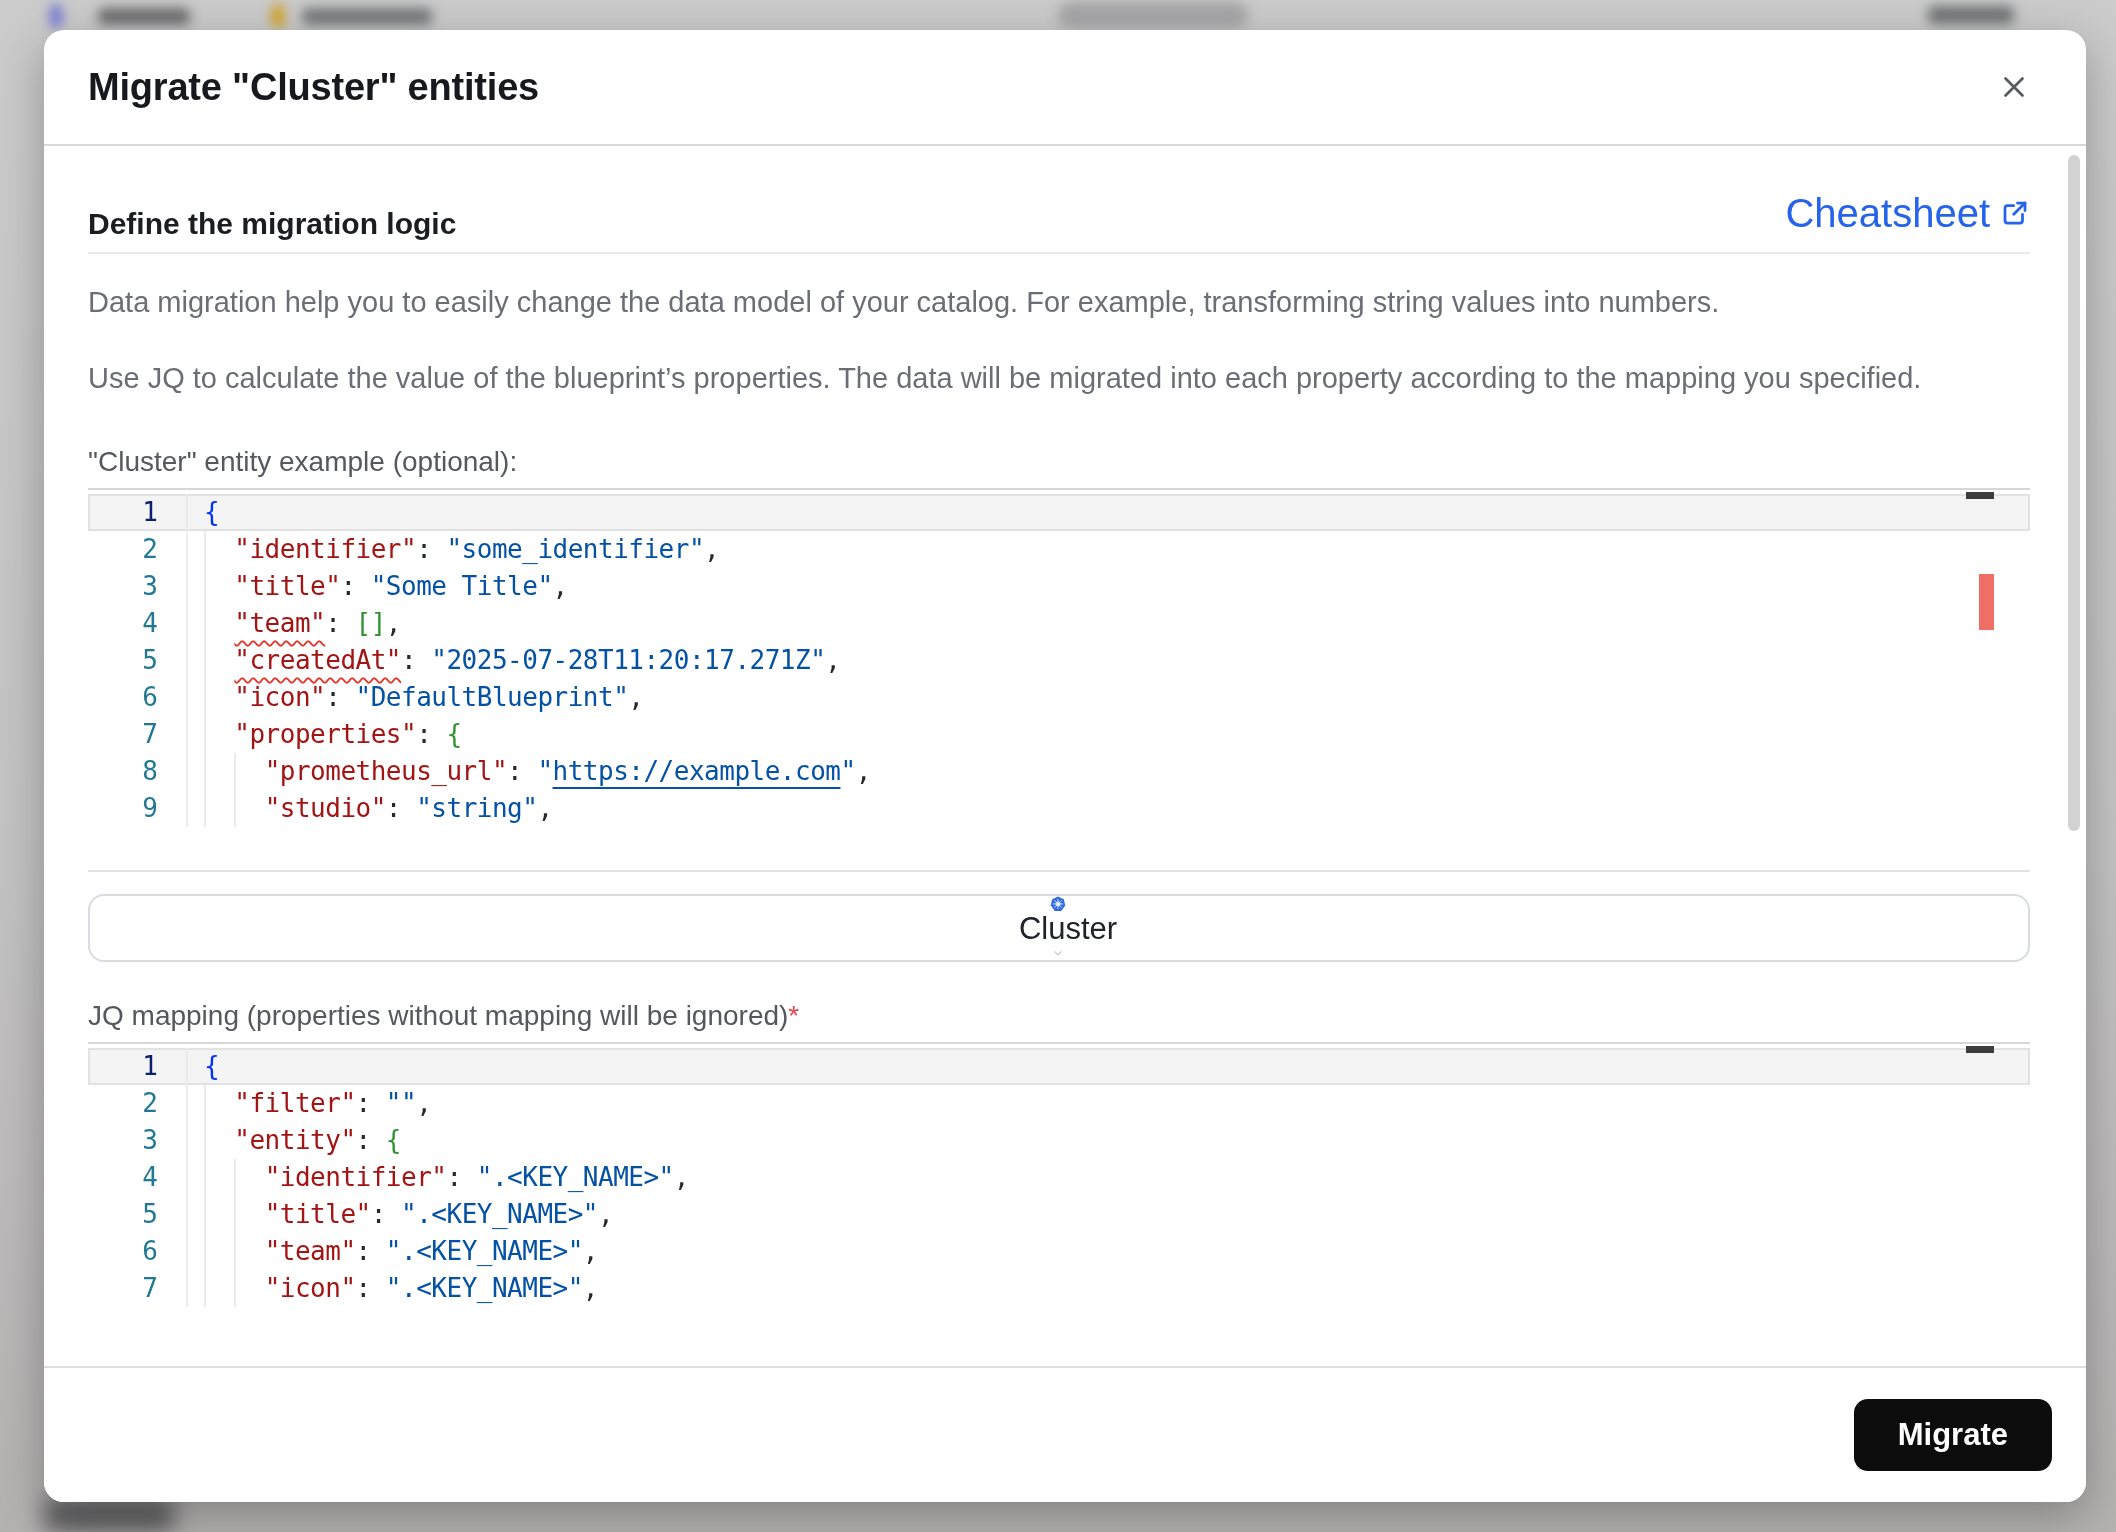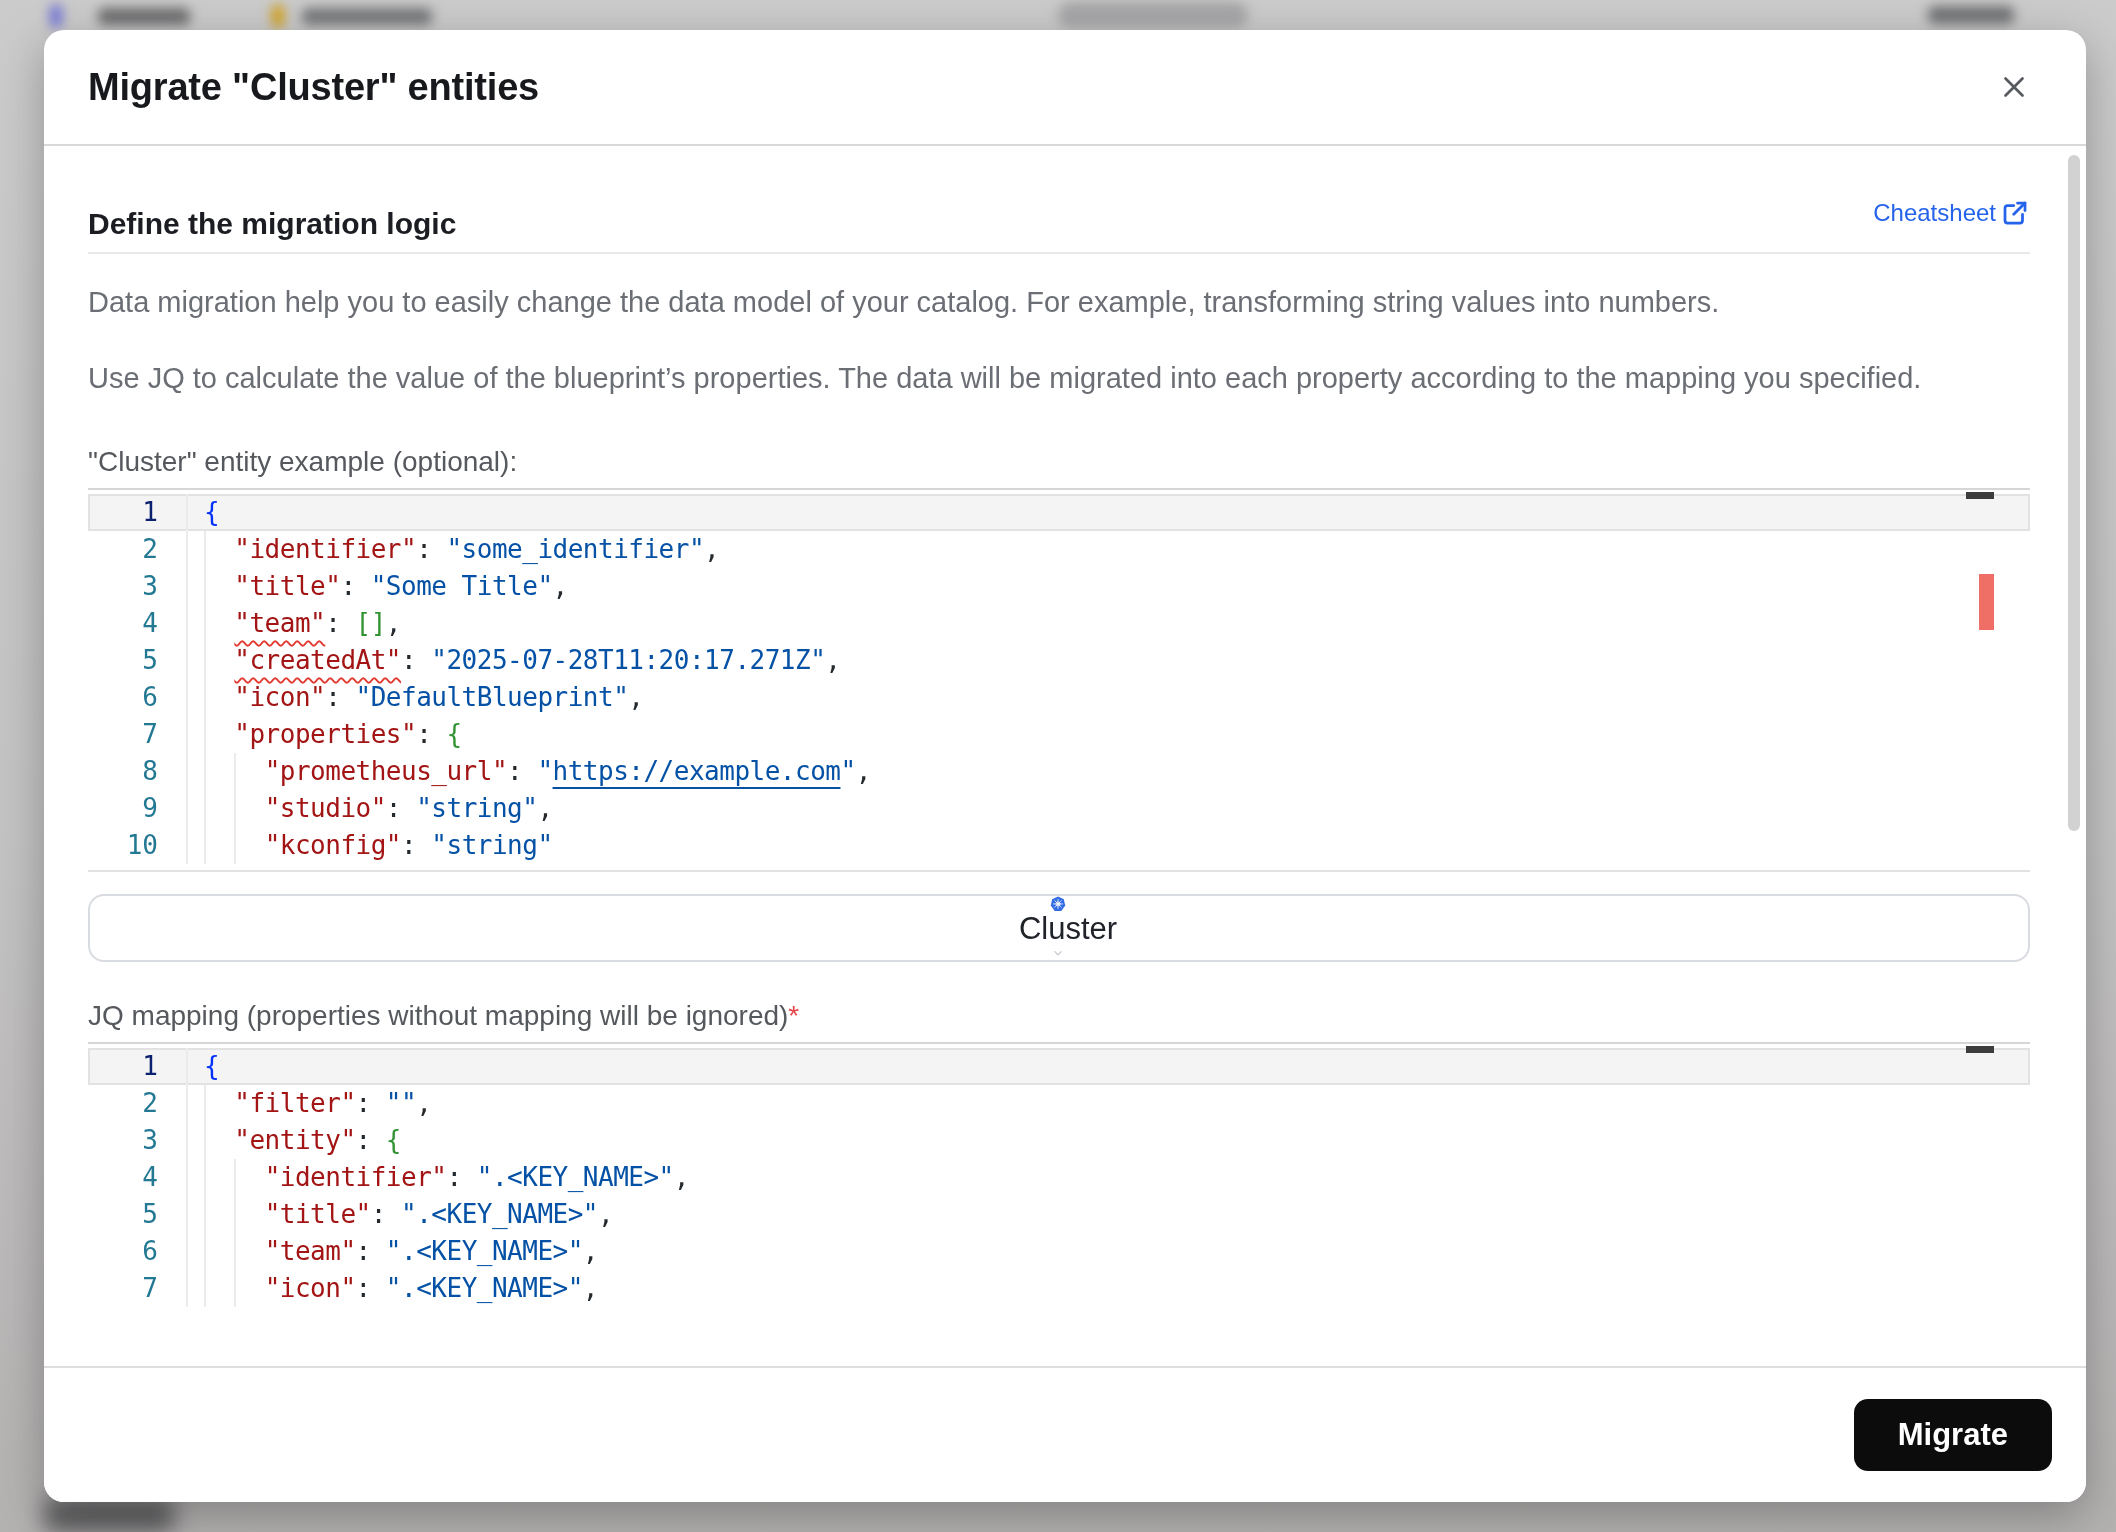--- a/index.html
+++ b/index.html
@@ -23,21 +23,21 @@
   .modal-header{min-height:114px;display:flex;align-items:center;justify-content:space-between;
                 padding:0 48px 0 44px;border-bottom:2px solid #d9d9d9;}
   .modal-title{font-size:38px;font-weight:700;color:#17191d;letter-spacing:-.2px;}
   .close-btn{width:48px;height:48px;display:flex;align-items:center;justify-content:center;
              background:none;border:none;cursor:pointer;padding:0;}
 
   .modal-body{flex:1;overflow:hidden;position:relative;padding:48px 56px 0 44px;}
 
   .section-row{display:flex;align-items:center;justify-content:space-between;height:38px;}
   .section-heading{font-size:30px;font-weight:700;color:#1b1d22;margin-top:22px;}
-  .cheatsheet{display:flex;align-items:center;gap:4px;color:#2563EB;font-size:24px;font-weight:500;
+  .cheatsheet{display:flex;align-items:center;gap:10px;color:#2563EB;font-size:40px;font-weight:500;
               text-decoration:none;cursor:pointer;}
   .divider{margin-top:20px;border-bottom:2px solid #e9e9e9;}
 
   .para{margin-top:36px;font-size:29px;line-height:40px;color:#6b6e74;height:40px;}
   .para.first{margin-top:28px;}
 
   .field-label{font-size:28px;color:#55585d;height:36px;line-height:36px;}
   .lbl-example{margin-top:46px;}
   .required{color:#e5484d;}
 
@@ -153,24 +153,20 @@
               <div class="codecell"><div class="guide g1"></div>  <span class="tk-k">"properties"</span><span class="tk-p">: </span><span class="tk-b2">{</span></div>
             </div>
             <div class="code-row">
               <div class="gutter">8</div>
               <div class="codecell"><div class="guide g1"></div><div class="guide g2"></div>    <span class="tk-k">"prometheus_url"</span><span class="tk-p">: </span><span class="tk-s">"</span><span class="tk-s lk">https://example.com</span><span class="tk-s">"</span><span class="tk-p">,</span></div>
             </div>
             <div class="code-row">
               <div class="gutter">9</div>
               <div class="codecell"><div class="guide g1"></div><div class="guide g2"></div>    <span class="tk-k">"studio"</span><span class="tk-p">: </span><span class="tk-s">"string"</span><span class="tk-p">,</span></div>
             </div>
-            <div class="code-row">
-              <div class="gutter">10</div>
-              <div class="codecell"><div class="guide g1"></div><div class="guide g2"></div>    <span class="tk-k">"kconfig"</span><span class="tk-p">: </span><span class="tk-s">"string"</span></div>
-            </div>
           </div>
         <div class="editor-vthumb"></div>
         <div class="editor-errmark"></div>
       </div>
 
 
       <div class="select-box">
         <svg width="42" height="42" viewBox="0 0 40 40">
           <polygon points="20,1 35,8.5 38.7,24.5 28.4,38.5 11.6,38.5 1.3,24.5 5,8.5" fill="#326CE5"></polygon>
           <g stroke="#ffffff" stroke-width="2" stroke-linecap="round">

